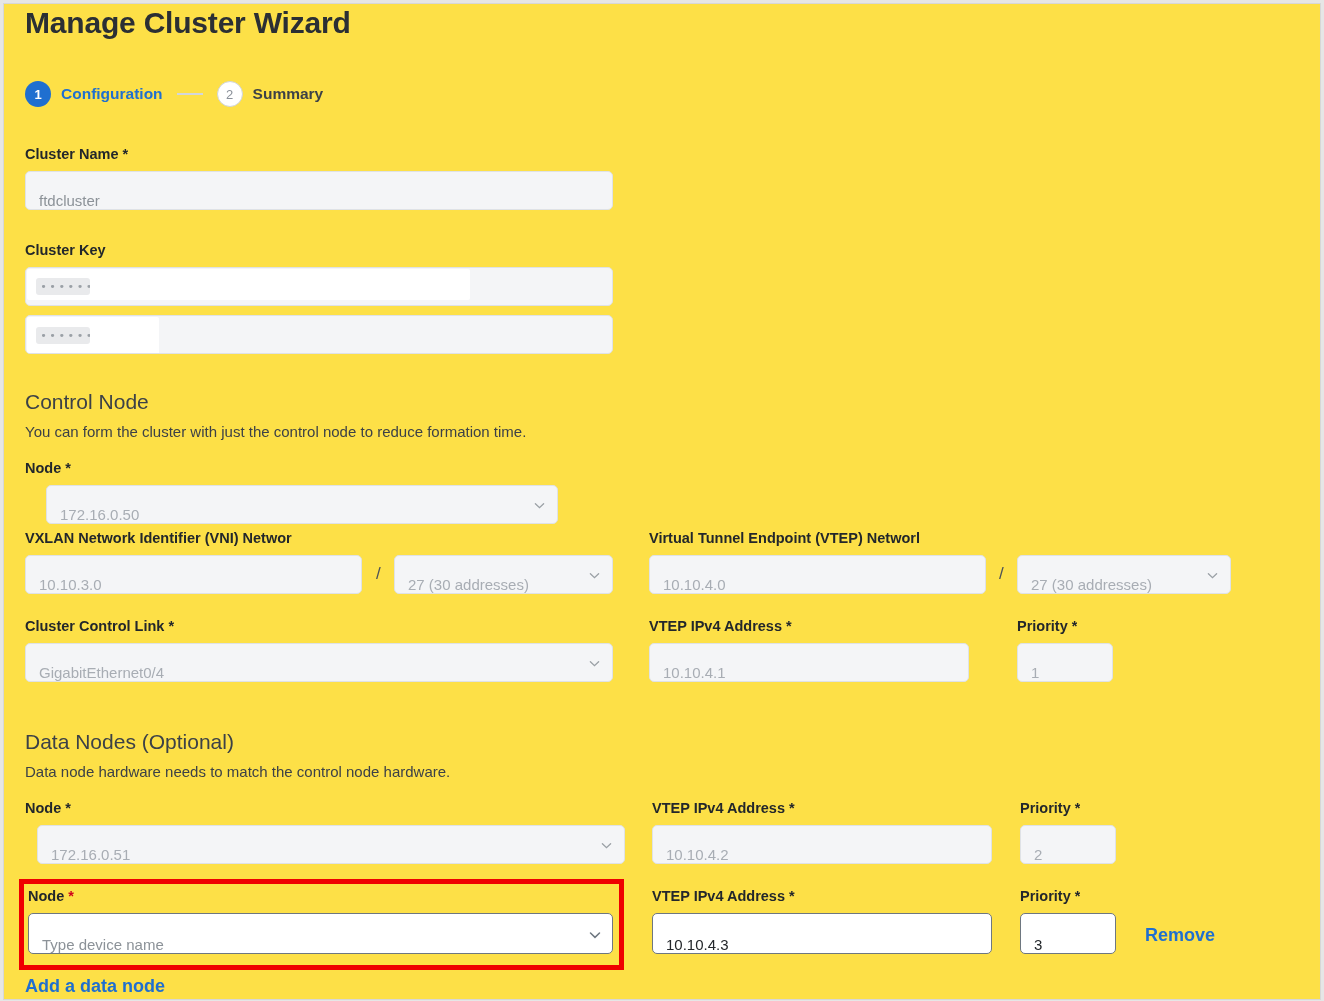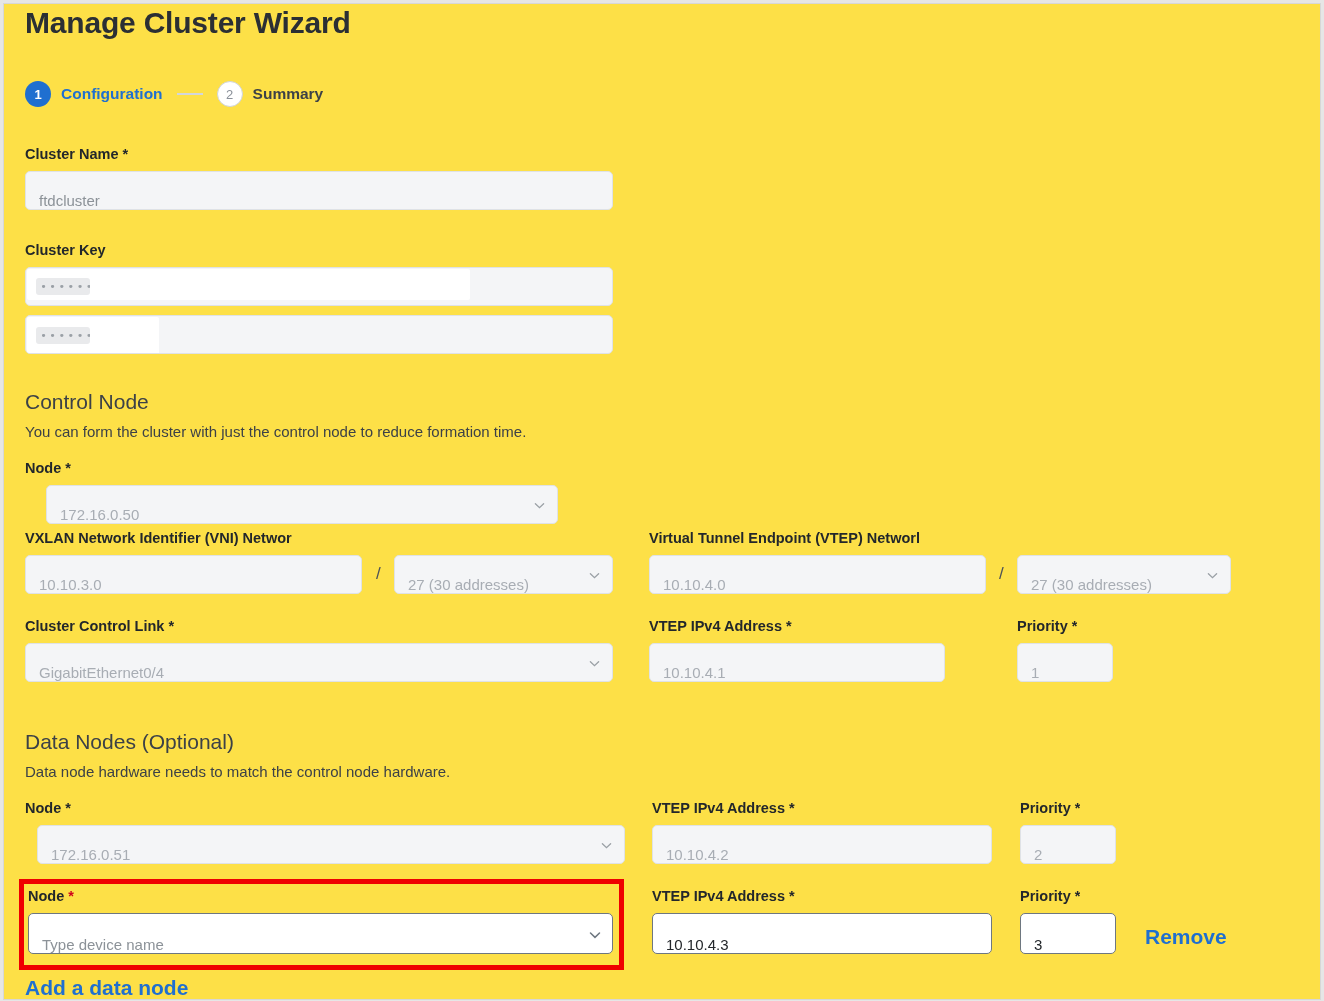--- a/index.html
+++ b/index.html
@@ -120,21 +120,21 @@
 
   .slash {
     position: absolute;
     font-size: 17px;
     color: #4d5257;
     font-weight: normal;
   }
 
   .link {
     position: absolute;
-    font-size: 21px;
+    font-size: 18px;
     font-weight: bold;
     color: #1f6fd0;
     cursor: pointer;
     white-space: nowrap;
   }
 
   
   .pwd-white {
     position: absolute;
     background: #ffffff;
@@ -255,21 +255,21 @@
       <svg width="11" height="11" viewBox="0 0 12 12">
           <path d="M1.5 4 L6 8.4 L10.5 4" fill="none" stroke="#9aa0a6" stroke-width="1.4" stroke-linecap="round"></path>
         </svg>
     </span>
   </div>
 
   <div class="field-label" style="left:645px; top:614px;">
     <span>VTEP IPv4 Address</span>
     <span class="req">*</span>
   </div>
-  <div class="inp" style="left:645px; top:639px; width:296px; height:39px;">
+  <div class="inp" style="left:645px; top:639px; width:320px; height:39px;">
     <span>10.10.4.1</span>
   </div>
 
   <div class="field-label" style="left:1013px; top:614px;">
     <span>Priority</span>
     <span class="req">*</span>
   </div>
   <div class="inp" style="left:1013px; top:639px; width:96px; height:39px;">
     <span>1</span>
   </div>

